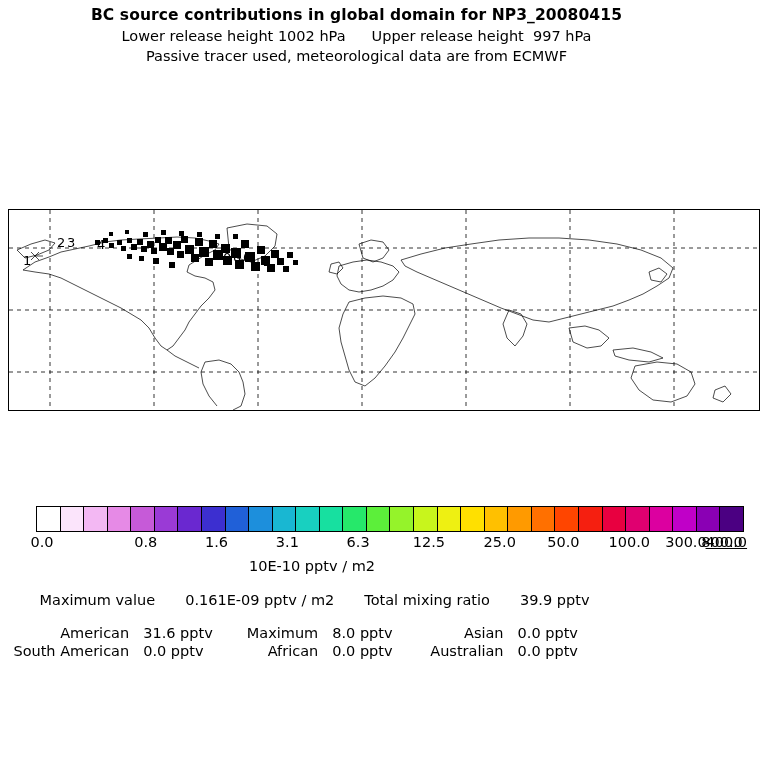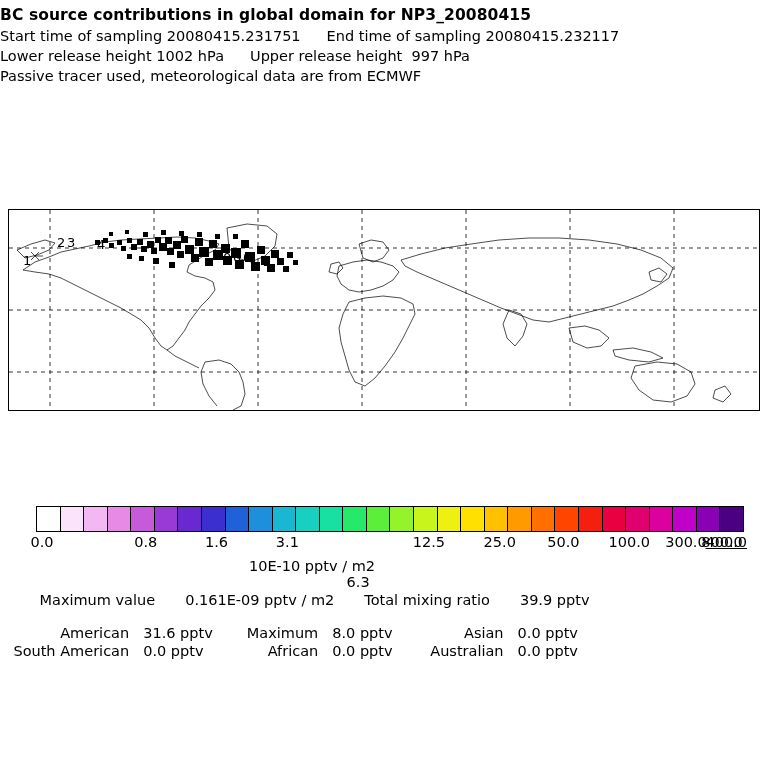--- a/index.html
+++ b/index.html
@@ -19,20 +19,21 @@
     position: absolute;
     inset: 0;
   }
 
   
   .header {
     position: absolute;
     left: 0;
     top: 0;
     width: 713px;
+    text-align: center;
   }
   .title {
     font-size: 15.5px;
     font-weight: bold;
     margin-top: 6px;
     letter-spacing: 0.1px;
   }
   .subline {
     font-size: 14.5px;
     margin-top: 4px;
@@ -164,21 +165,20 @@
     min-width: 64px;
   }
 </style>
 </head>
 <body>
 
 <div class="page">
 
   <div class="header">
     <div class="title">BC  source contributions in global domain for NP3_20080415</div>
-    <div class="subline"><span>Start time of sampling 20080415.231751</span><span class="gap"></span><span>End time of sampling 20080415.232117</span></div>
     <div class="subline"><span>Lower release height 1002 hPa</span><span class="gap"></span><span>Upper release height  997 hPa</span></div>
     <div class="subline">Passive tracer used, meteorological data are from ECMWF</div>
   </div>
 
   <div class="map-frame">
     <svg class="map-svg" width="750" height="200" viewBox="0 0 750 200">
 
       <g>
         <line class="grid-line" x1="41" y1="0" x2="41" y2="200"></line>
         <line class="grid-line" x1="145" y1="0" x2="145" y2="200"></line>
@@ -338,21 +338,21 @@
         <div class="seg" style="background: rgb(220, 0, 160);"></div>
         <div class="seg" style="background: rgb(192, 0, 200);"></div>
         <div class="seg" style="background: rgb(138, 0, 180);"></div>
         <div class="seg" style="background: rgb(75, 0, 130);"></div>
       </div>
     <div class="cbar-ticks" id="cbar-ticks">
         <span style="left: 36px;">0.0</span>
         <span style="left: 139.74px;">0.8</span>
         <span style="left: 210.54px;">1.6</span>
         <span style="left: 281.34px;">3.1</span>
-        <span style="left: 352.14px; margin-top: 40px;">6.3</span>
+        <span style="left: 352.14px;">6.3</span>
         <span style="left: 422.94px;">12.5</span>
         <span style="left: 493.74px;">25.0</span>
         <span style="left: 557.46px;">50.0</span>
         <span style="left: 623.304px;">100.0</span>
         <span style="left: 679.944px;">300.0</span>
         <span style="left: 720.3px; text-decoration: underline;">400.0</span>
         <span style="left: 716px;">800.0</span>
       </div>
   </div>
   <div class="cbar-unit">10E-10 pptv / m2</div>

